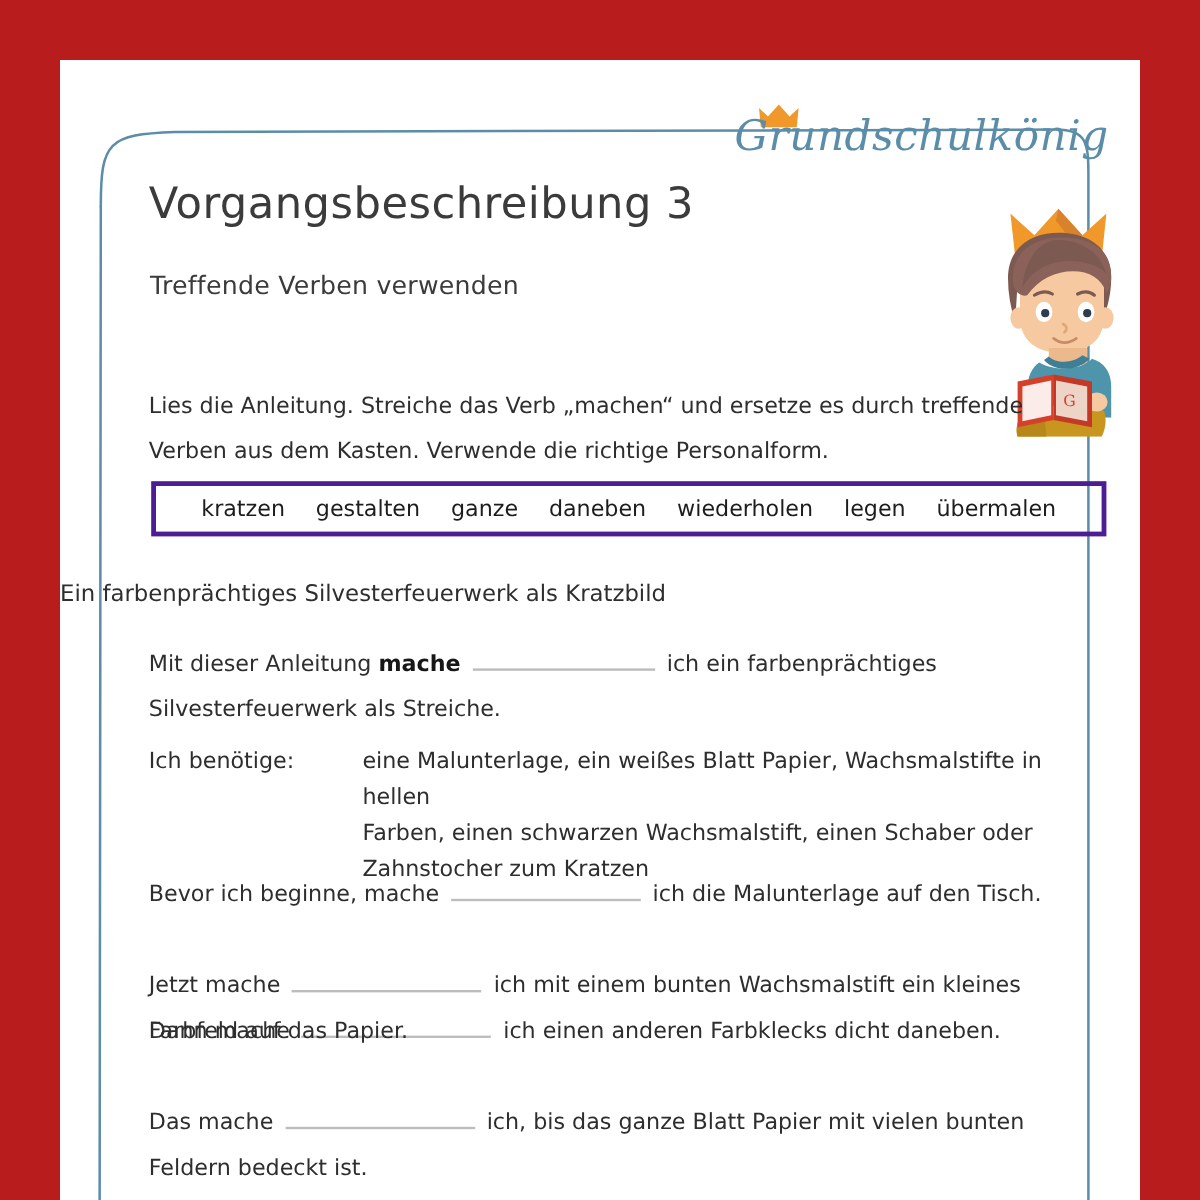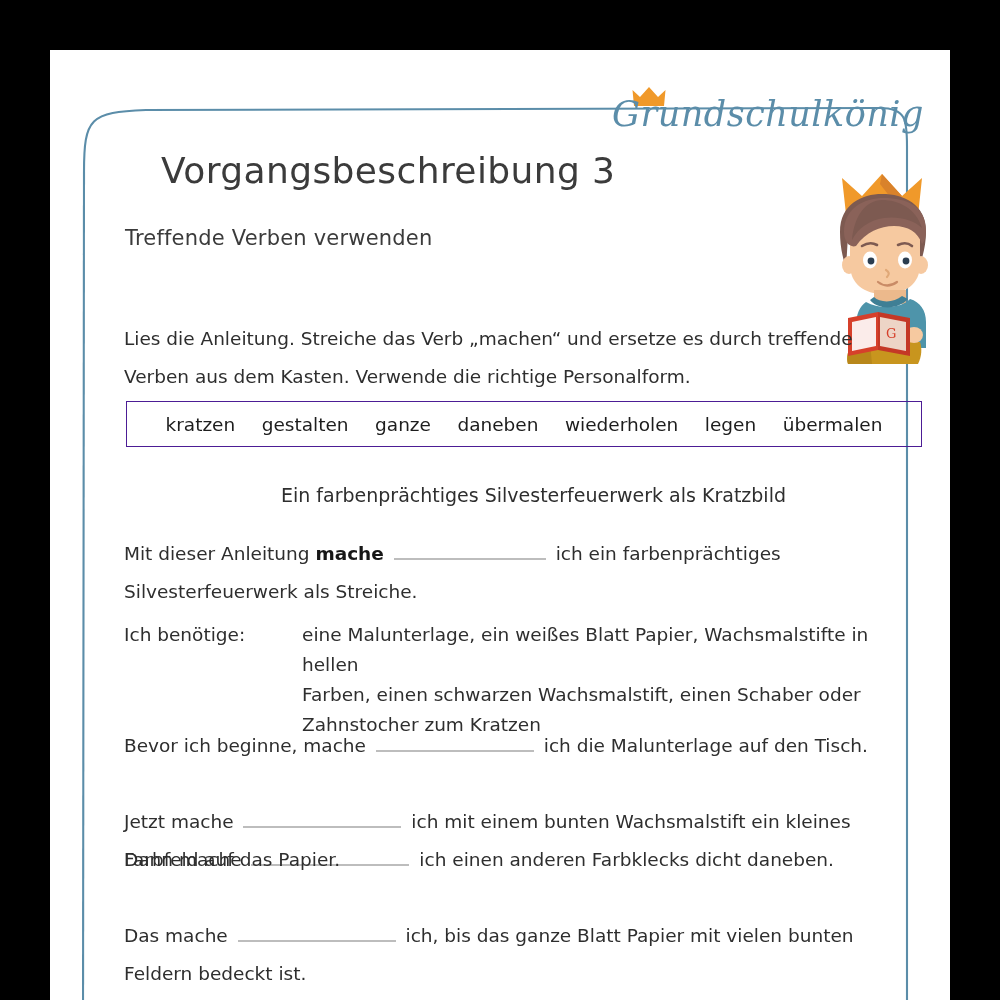--- a/index.html
+++ b/index.html
@@ -12,21 +12,21 @@
     overflow: hidden;
     background: #0a5a72;
     font-family: "DejaVu Sans", sans-serif;
   }
 
   
   .screen {
     position: relative;
     width: 1000px;
     height: 1000px;
-    background: #000000;
+    background: #b91c1c;
   }
   .paper {
     position: absolute;
     left: 50px;
     top: 50px;
     width: 900px;
     height: 960px;
     background: #ffffff;
     overflow: hidden;
   }
@@ -83,21 +83,20 @@
   .title {
     position: absolute;
     left: 74px;
     top: 100px;
     font-family: "DejaVu Sans", sans-serif;
     font-size: 36px;
     font-weight: normal;
     color: #3b3b3b;
     letter-spacing: 0.4px;
     white-space: nowrap;
-    margin-left: 37px;
   }
   .subtitle {
     position: absolute;
     left: 75px;
     top: 176px;
     font-family: "DejaVu Sans", sans-serif;
     font-size: 21px;
     color: #3b3b3b;
     letter-spacing: 0.2px;
     white-space: nowrap;
@@ -115,41 +114,41 @@
     color: #2e2e2e;
   }
 
   
   .wordbox {
     position: absolute;
     left: 76px;
     top: 351px;
     width: 796px;
     height: 46px;
-    border: 1px solid #4c1d95;
+    border: 4px solid #4c1d95;
     box-sizing: border-box;
     display: flex;
     align-items: center;
     justify-content: space-evenly;
     padding: 0 12px;
   }
   .wordbox .word {
     font-family: "DejaVu Sans", sans-serif;
     font-size: 18.5px;
     color: #1d1d1d;
     white-space: nowrap;
   }
 
   
   .recipe-title {
     position: absolute;
     left: 0;
     top: 434px;
     width: 736px;
-    text-align: right;
+    text-align: left;
     font-family: "DejaVu Sans", sans-serif;
     font-size: 19px;
     color: #2e2e2e;
   }
 
   
   .para {
     position: absolute;
     left: 74px;
     width: 775px;

